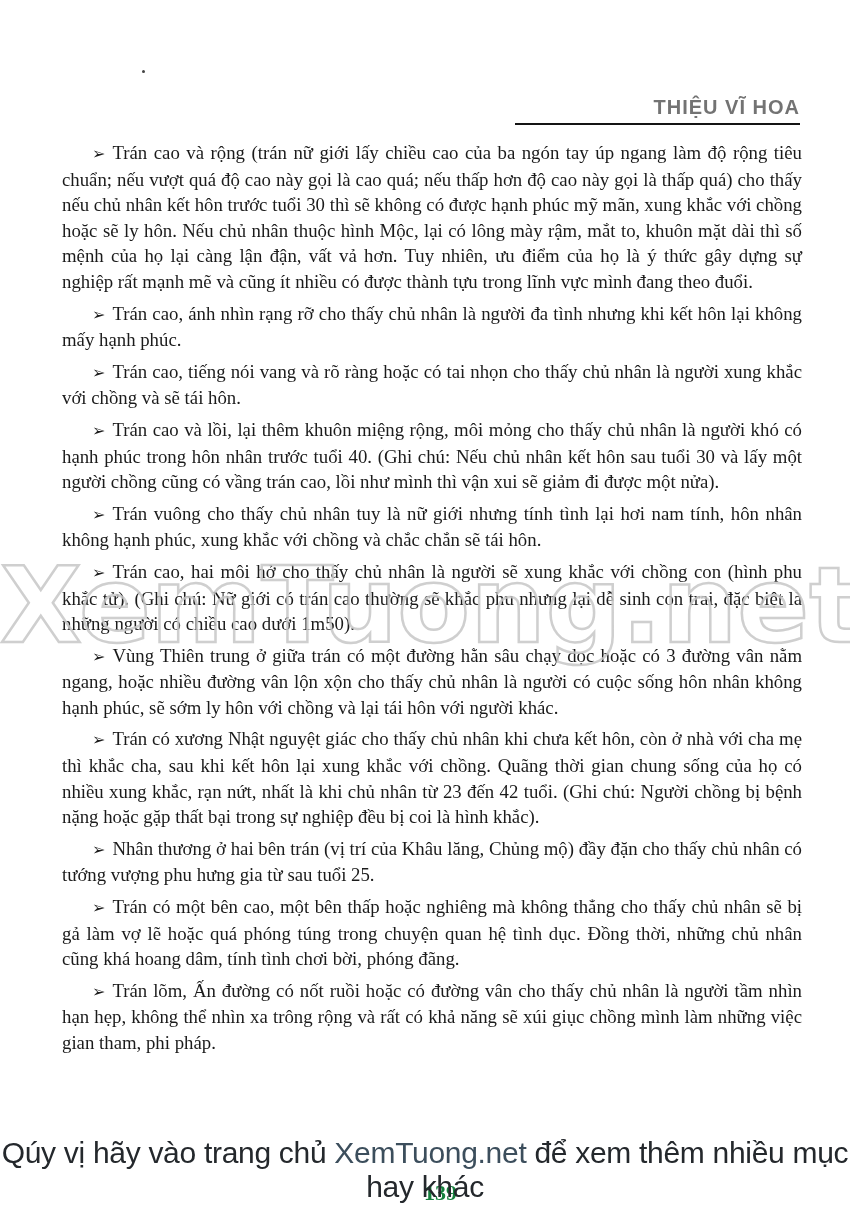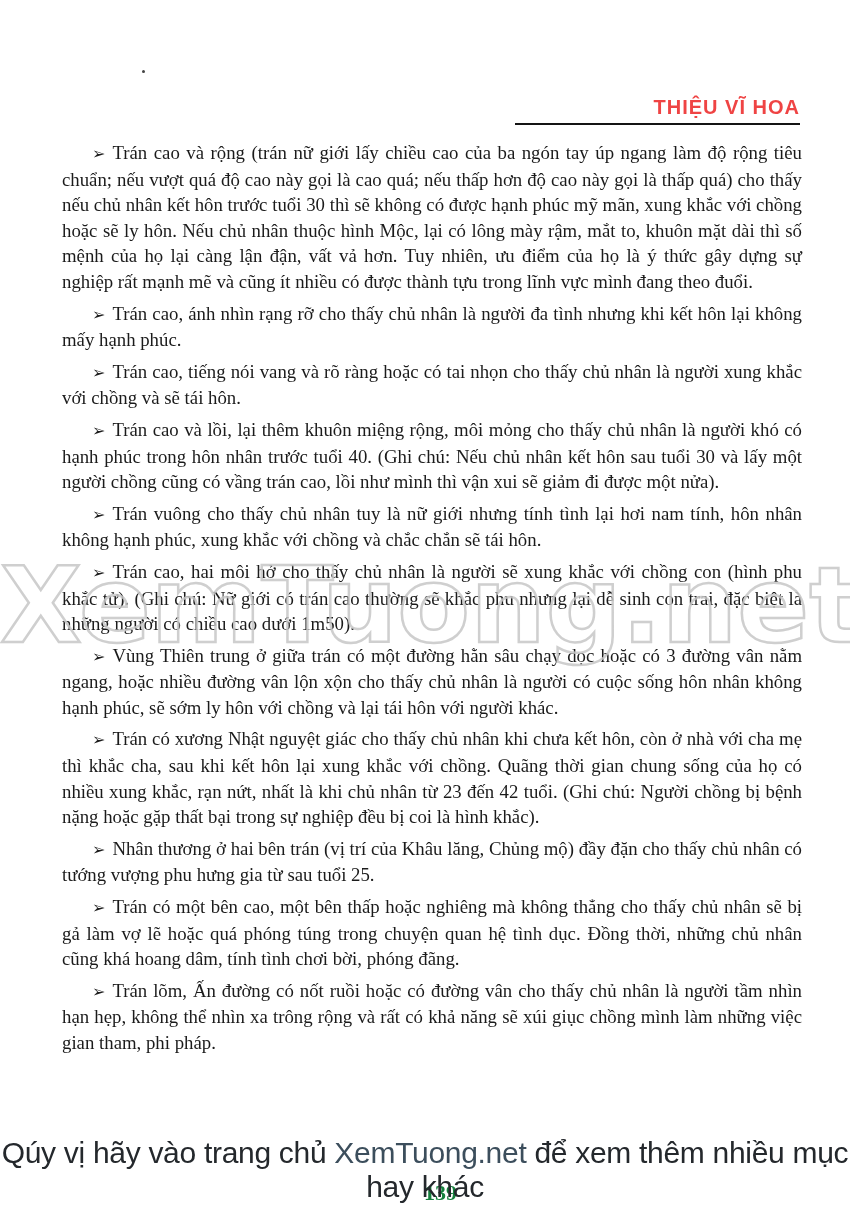--- a/index.html
+++ b/index.html
@@ -20,21 +20,21 @@
     width: 285px;
     text-align: right;
     border-bottom: 2px solid #141414;
     padding-bottom: 4px;
   }
   .header-title {
     font-family: "Liberation Sans", sans-serif;
     font-weight: bold;
     font-size: 20px;
     letter-spacing: 1px;
-    color: #ef4444;
+    color: #737373;
     white-space: nowrap;
   }
   .stray-dot {
     position: absolute;
     left: 142px;
     top: 70px;
     width: 3px;
     height: 3px;
     border-radius: 50%;
     background: #444;

